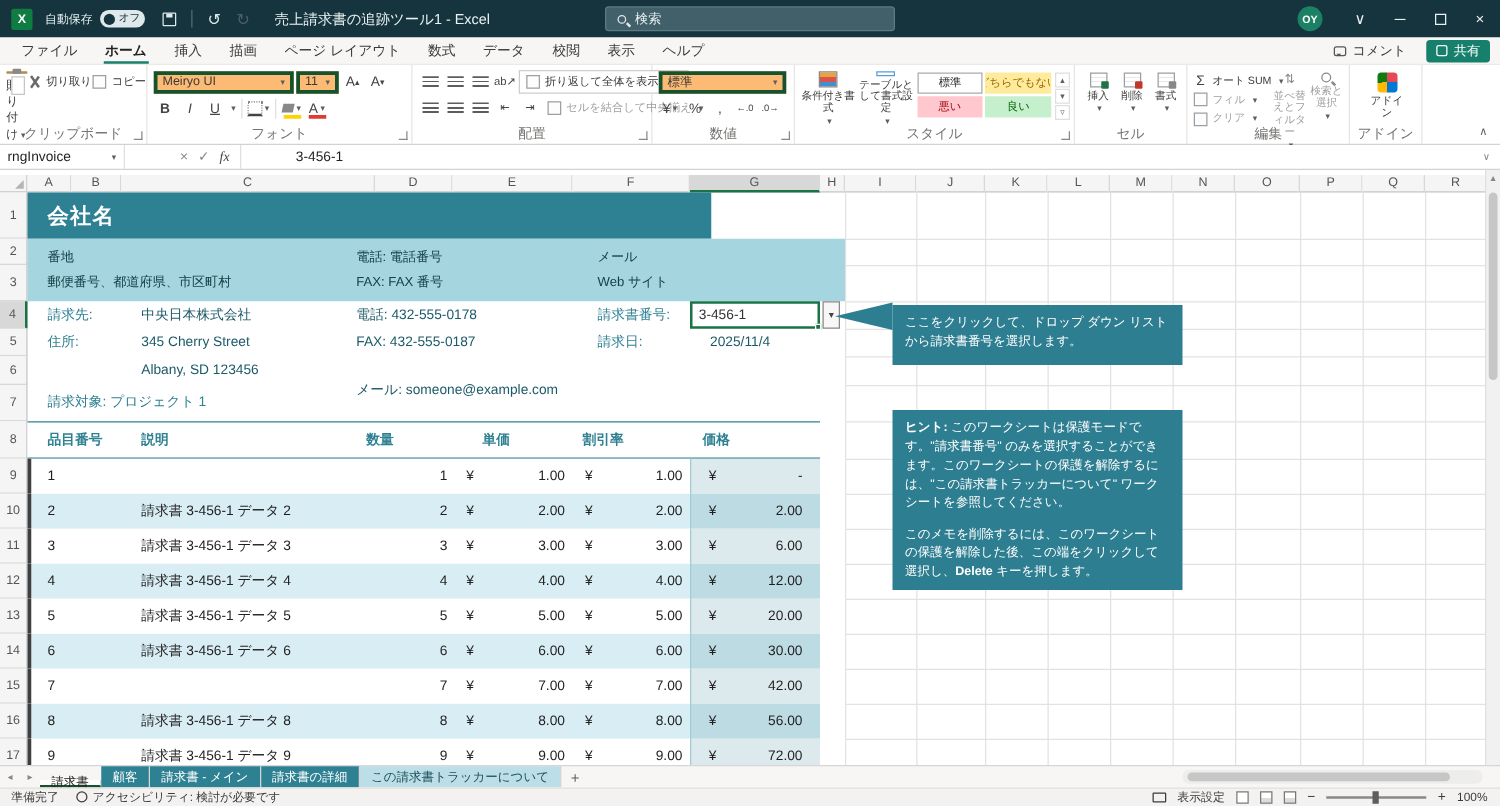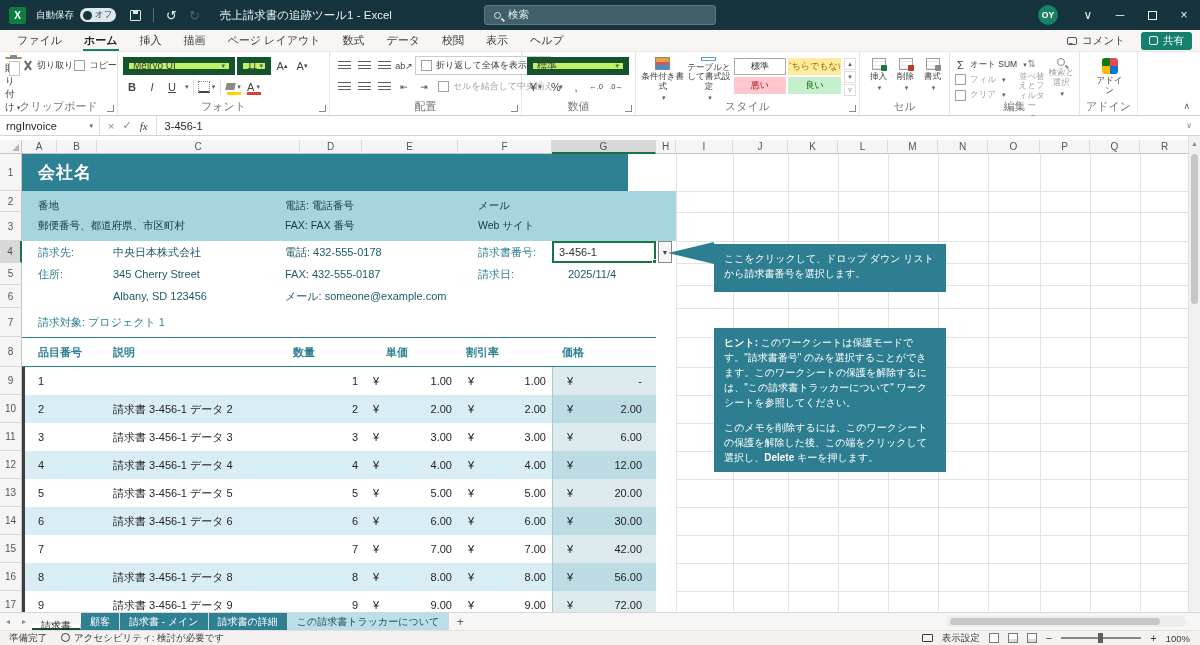--- a/index.html
+++ b/index.html
@@ -41,21 +41,21 @@
   .ic-share{width:9px;height:9px;border:1.2px solid #fff;border-radius:2px;position:relative;}
 
   
   .ribbon{position:absolute;top:52px;left:0;right:0;height:64px;background:#fff;border-bottom:1px solid #d4d2d0;display:flex;font-size:10px;color:#3b3a39;}
   .rgroup{position:relative;height:100%;border-right:1px solid #e7e5e3;padding:3px 3px 13px 5px;flex:none;}
   .glabel{position:absolute;bottom:1px;left:0;right:0;text-align:center;font-size:11px;color:#767472;white-space:nowrap;overflow:hidden;}
   .launcher{position:absolute;bottom:3px;right:3px;width:7px;height:7px;border-right:1.2px solid #8a8886;border-bottom:1.2px solid #8a8886;}
   .dd{color:#605e5c;font-size:7px;margin-left:2px;}
   .dim{color:#a19f9d !important;}
   .frow{display:flex;align-items:center;height:21px;gap:2px;}
-  .combo{border:6px solid #14532d;height:18px;background:#bef264;display:flex;align-items:center;justify-content:space-between;padding:0 4px;font-size:10px;}
+  .combo{border:3px solid #14532d;height:18px;background:#fdba74;display:flex;align-items:center;justify-content:space-between;padding:0 4px;font-size:10px;}
   .tbtn{min-width:18px;height:18px;display:flex;align-items:center;justify-content:center;font-size:11px;color:#444;position:relative;}
   .vsep{width:1px;height:16px;background:#e1dfdd;margin:0 2px;}
   .mini{display:flex;align-items:center;gap:4px;height:15px;font-size:9px;white-space:nowrap;}
   .mic{width:11px;height:11px;border:1px solid #9aa0a3;background:#fdfdfd;flex:none;}
   .vbtn{display:flex;flex-direction:column;align-items:center;justify-content:flex-start;font-size:8.5px;line-height:1.15;text-align:center;padding-top:3px;gap:2px;}
 
   
   .g-clip{width:118px;display:flex;}
   .paste{width:40px;display:flex;flex-direction:column;align-items:center;padding-top:2px;gap:3px;font-size:9.5px;}
   .ic-clipboard{width:17px;height:21px;background:#f7e3c6;border:1px solid #b08d57;border-radius:2px;position:relative;}
@@ -106,21 +106,21 @@
   .ic-sort{font-size:10px;color:#8a8886;}
   .lens2{width:8px;height:8px;border:1.5px solid #8a8886;border-radius:50%;position:relative;}
   .lens2:after{content:"";position:absolute;left:7px;top:7px;width:4px;height:1.5px;background:#8a8886;transform:rotate(45deg);}
 
   
   .g-addins{width:58px;display:flex;justify-content:center;}
   .ic-addin{width:16px;height:16px;border-radius:3px;background:conic-gradient(#e74856 0 25%,#0078d4 0 50%,#ffb900 0 75%,#107c10 0);}
   .ribbon-collapse{position:absolute;right:10px;bottom:4px;color:#605e5c;font-size:9px;}
 
   
-  .fbar{position:absolute;top:116px;left:0;right:0;height:20px;background:#fff;border-bottom:1px solid #d4d2d0;display:flex;align-items:center;font-size:11px;color:#1f1f1f;}
+  .fbar{position:absolute;top:116px;left:0;right:0;height:20px;background:#fff;border-bottom:1px solid #d4d2d0;display:flex;align-items:center;font-size:11px;color:#1f1f1f;gap:36px;}
   .namebox{width:100px;height:100%;border-right:1px solid #e1dfdd;display:flex;align-items:center;justify-content:space-between;padding:0 6px;}
   .fbtns{display:flex;align-items:center;gap:8px;padding:0 8px;border-right:1px solid #e1dfdd;height:100%;color:#8a8886;}
   .fx{font-style:italic;font-family:"Liberation Serif","DejaVu Serif",serif;color:#444;}
   .fvalue{padding-left:8px;}
   .fbar-right{margin-left:auto;margin-right:8px;color:#8a8886;font-size:8px;}
 
   
   .grid{position:absolute;top:136px;left:0;width:1188px;height:476px;background:#fff;overflow:hidden;}
   .corner{position:absolute;left:0;top:4px;width:22px;height:14px;background:#f5f5f5;border-right:1px solid #c6c6c6;border-bottom:1px solid #c6c6c6;}
   .corner:after{content:"";position:absolute;right:2px;bottom:2px;border-left:7px solid transparent;border-bottom:7px solid #b5b5b5;}
@@ -129,21 +129,21 @@
   .colh.sel{background:#d8d8d8;border-bottom:2px solid #1a7344;}
   .rowheaders{position:absolute;left:0;top:18px;width:22px;}
   .rowh{border-bottom:1px solid #d8d8d8;border-right:1px solid #c6c6c6;background:#f5f5f5;font-size:10px;color:#555;display:flex;align-items:center;justify-content:center;}
   .rowh.sel{background:#d8d8d8;border-right:2px solid #1a7344;}
   .mesh{position:absolute;left:0;top:18px;right:0;bottom:0;}
   .vline{position:absolute;top:0;bottom:0;width:1px;background:#e2e2e2;}
   .hline{position:absolute;left:22px;right:0;height:1px;background:#e2e2e2;}
   .backdrop{position:absolute;left:22px;top:18px;width:654px;bottom:0;background:#fff;}
   .sheetlayer{position:absolute;left:0;top:18px;right:0;bottom:0;font-size:11px;}
 
-  .banner{position:absolute;left:22px;top:0;width:606px;height:37px;background:#2e8192;color:#fff;display:flex;align-items:center;padding-left:16px;font-size:17px;font-weight:bold;letter-spacing:1px;}
+  .banner{position:absolute;left:22px;top:0;width:547px;height:37px;background:#2e8192;color:#fff;display:flex;align-items:center;padding-left:16px;font-size:17px;font-weight:bold;letter-spacing:1px;}
   .band{position:absolute;left:22px;top:37px;width:654px;height:50px;background:#a5d5de;color:#123c46;font-size:10.5px;}
   .band div{position:absolute;white-space:nowrap;}
 
   .iline{position:absolute;height:22px;line-height:22px;white-space:nowrap;}
   .lbl{color:#2e8192;} .val{color:#1d5a68;}
   .selcell{position:absolute;left:552px;top:87px;width:104px;height:22px;border:2px solid #1a7344;background:#fff;line-height:18px;padding-left:5px;color:#333;}
   .fillhandle{position:absolute;right:-3px;bottom:-3px;width:5px;height:5px;background:#1a7344;border:1px solid #fff;}
   .ddbtn{position:absolute;left:658px;top:87px;width:14px;height:22px;border:1px solid #8a8886;background:#f7f7f7;color:#444;font-size:7px;display:flex;align-items:center;justify-content:center;}
   .project{position:absolute;left:38px;top:154px;height:29px;line-height:29px;color:#2e8192;}
 
@@ -576,21 +576,21 @@
       </div>
       <div class="ddbtn">▼</div>
 
       <div class="iline lbl" style="left:38px;top:109px">住所:</div>
       <div class="iline val" style="left:113px;top:109px">345 Cherry Street</div>
       <div class="iline val" style="left:285px;top:109px">FAX: 432-555-0187</div>
       <div class="iline lbl" style="left:478px;top:109px">請求日:</div>
       <div class="iline val" style="left:568px;top:109px">2025/11/4</div>
 
       <div class="iline val" style="left:113px;top:131px">Albany, SD 123456</div>
-      <div class="iline val" style="left:285px;top:131px">メール: someone@example.com</div>
+      <div class="iline val" style="left:285px;top:147px">メール: someone@example.com</div>
 
       <div class="project">請求対象: プロジェクト 1</div>
 
       <div class="theadrow" id="theadRow">
           <span class="th" style="left: 16px;">品目番号</span>
           <span class="th" style="left: 91px;">説明</span>
           <span class="th" style="left: 271px;">数量</span>
           <span class="th" style="left: 364px;">単価</span>
           <span class="th" style="left: 444px;">割引率</span>
           <span class="th" style="left: 540px;">価格</span>

